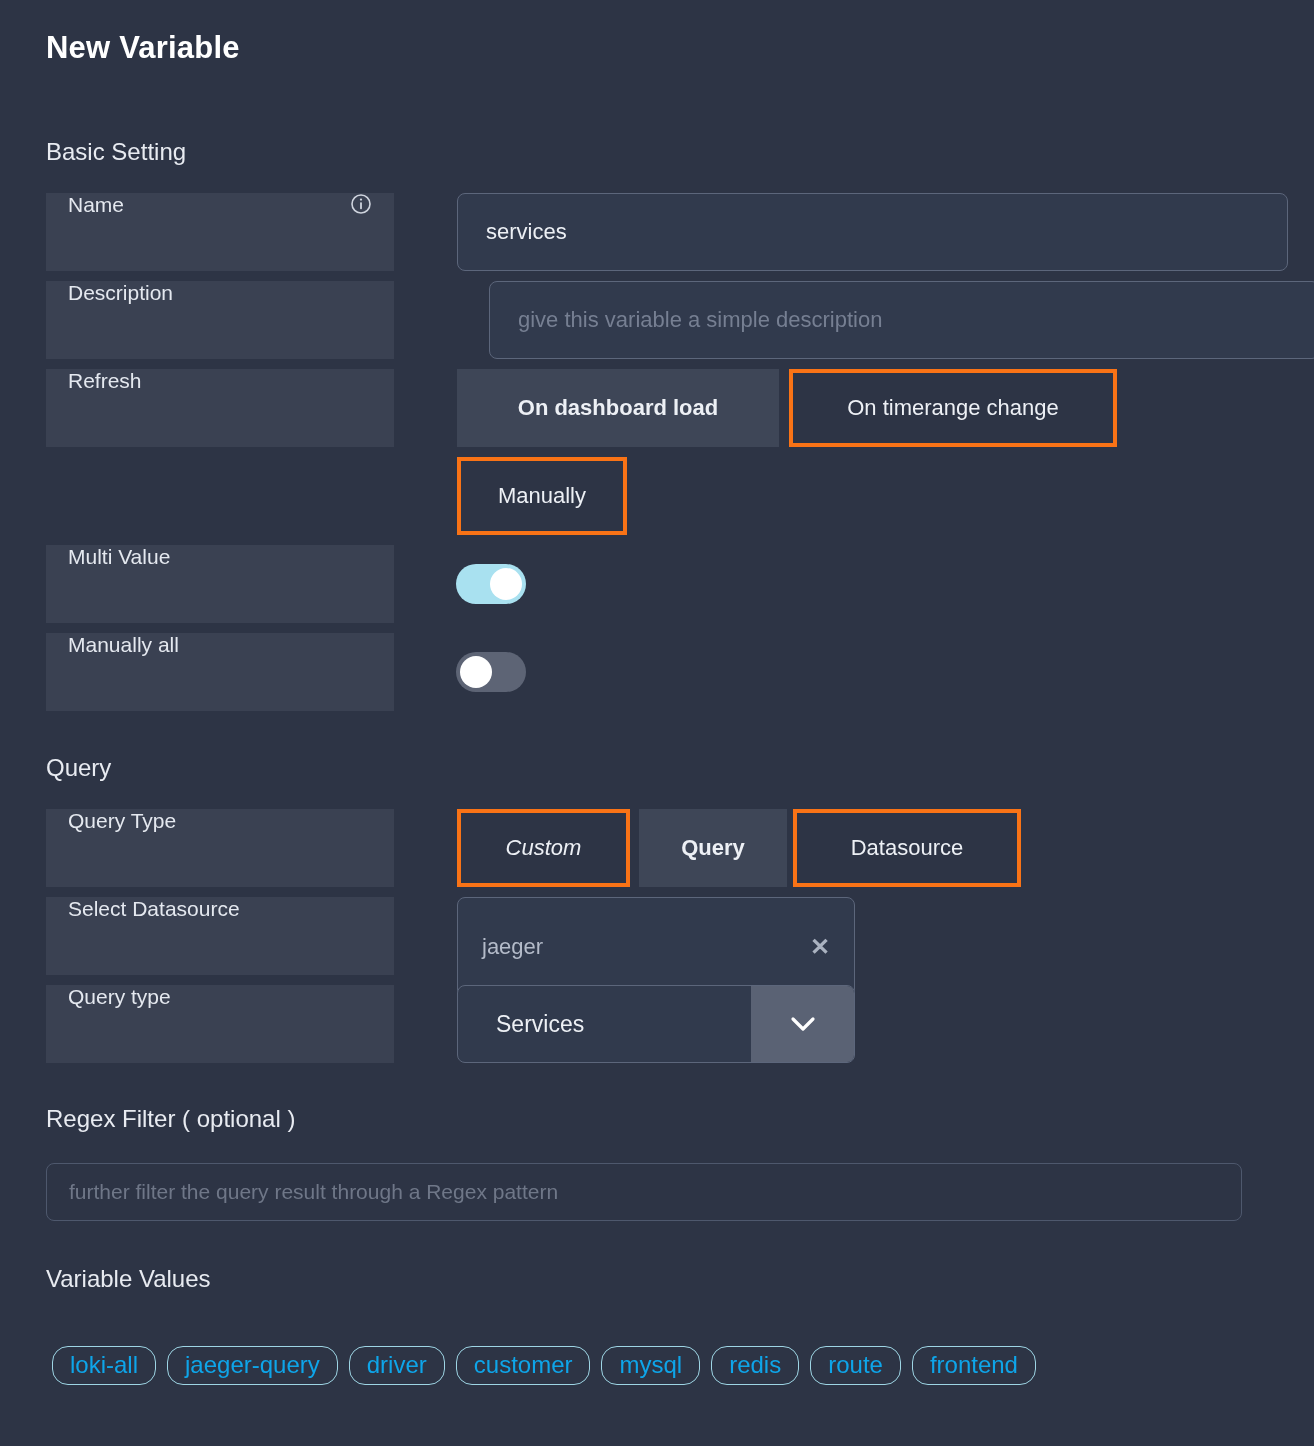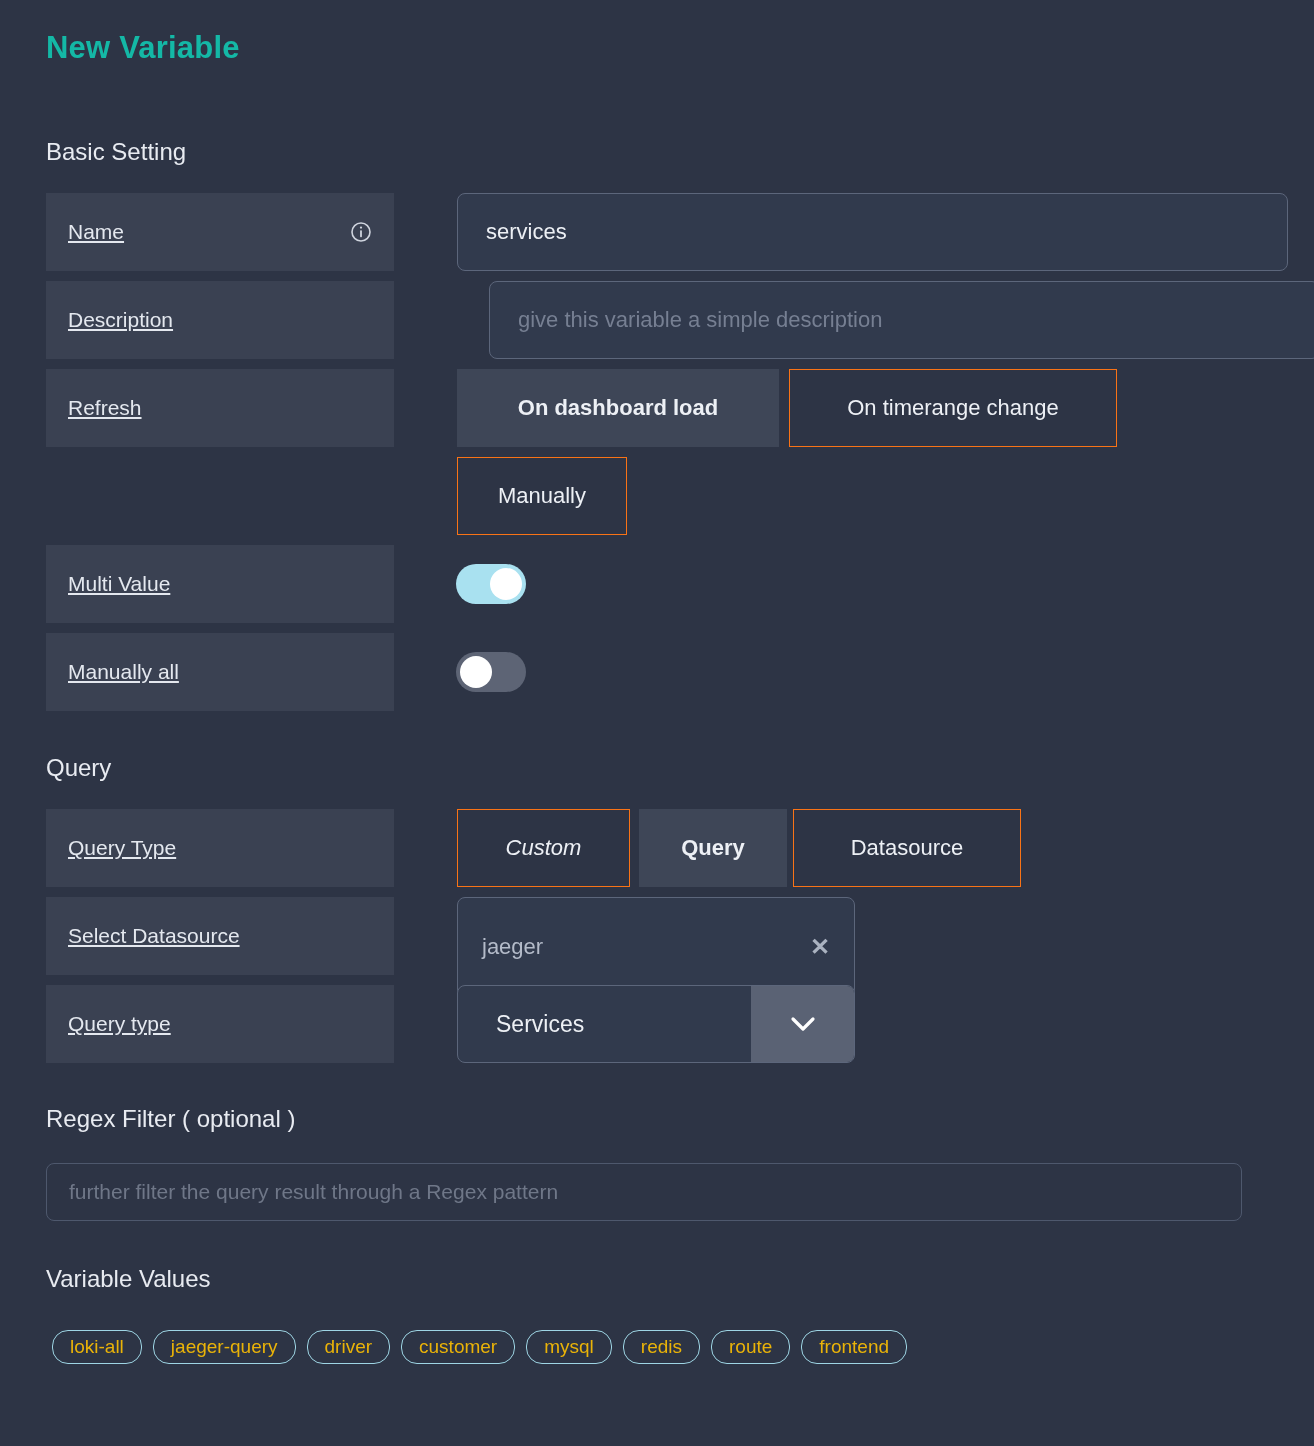--- a/index.html
+++ b/index.html
@@ -19,21 +19,21 @@
     padding: 0 46px;
   }
 
   
   .page-title {
     position: absolute;
     left: 46px;
     top: 30px;
     font-size: 31px;
     font-weight: bold;
-    color: #14b8a6;
+    color: #ffffff;
     letter-spacing: 0.2px;
   }
 
   .section-title {
     position: absolute;
     left: 46px;
     font-size: 24px;
     font-weight: normal;
     color: #e8ebf1;
   }
@@ -50,25 +50,24 @@
   }
 
   .row-label {
     position: absolute;
     left: 0;
     top: 0;
     width: 348px;
     height: 78px;
     background: #3a4152;
     display: flex;
-    align-items: center;
+    align-items: flex-start;
     padding: 0 22px;
     color: #e4e8ef;
     font-size: 21px;
-    text-decoration: underline;
   }
   .row-label .lbl-text { flex: 1; }
 
   .info-icon {
     width: 22px;
     height: 22px;
     display: inline-flex;
     align-items: center;
     justify-content: center;
     color: #cfd4de;
@@ -98,21 +97,21 @@
   
   .opt-btn {
     position: absolute;
     height: 78px;
     display: flex;
     align-items: center;
     justify-content: center;
     font-size: 22px;
     color: #edf0f5;
     background: transparent;
-    border: 1px solid #f97316;
+    border: 4px solid #f97316;
     cursor: pointer;
     font-family: "Liberation Sans", sans-serif;
   }
   .opt-btn.selected {
     background: #3e4657;
     border-color: transparent;
     font-weight: bold;
   }
 
   
@@ -215,27 +214,28 @@
     position: absolute;
     left: 52px;
     top: 1330px;
     display: flex;
     gap: 11px;
     align-items: center;
   }
   .chip {
     border: 1px solid #9ed5e4;
     border-radius: 16px;
-    color: #eab308;
-    font-size: 19px;
+    color: #0ea5e9;
+    font-size: 24px;
     padding: 6px 17px 7px;
     line-height: 1;
     white-space: nowrap;
     background: transparent;
     cursor: pointer;
+    margin-top: 16px;
   }
 </style>
 </head>
 <body>
 
 <div class="page">
 
   <div class="page-title">New Variable</div>
 
   <div class="section-title basic">Basic Setting</div>

